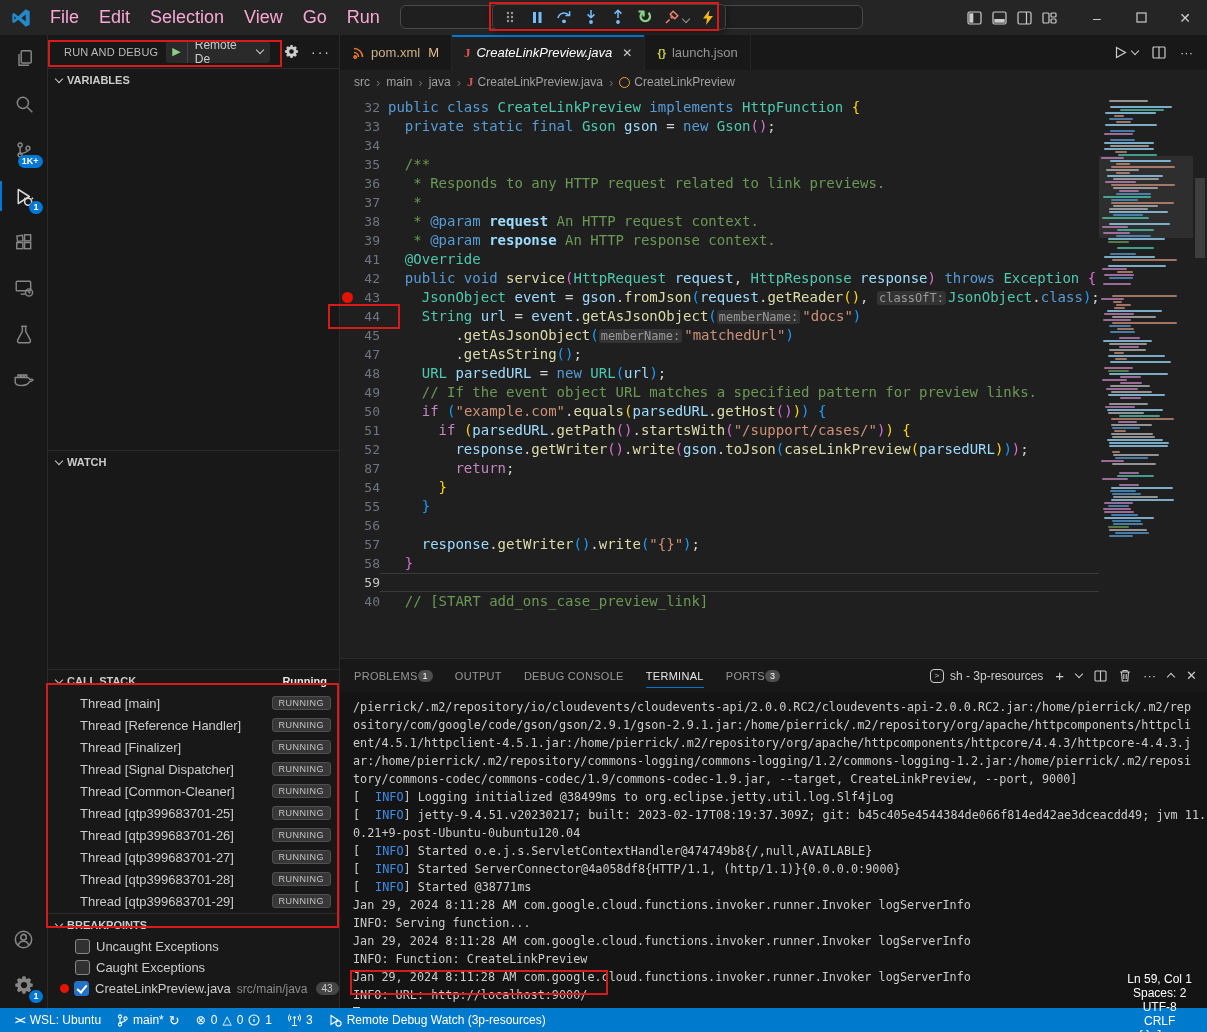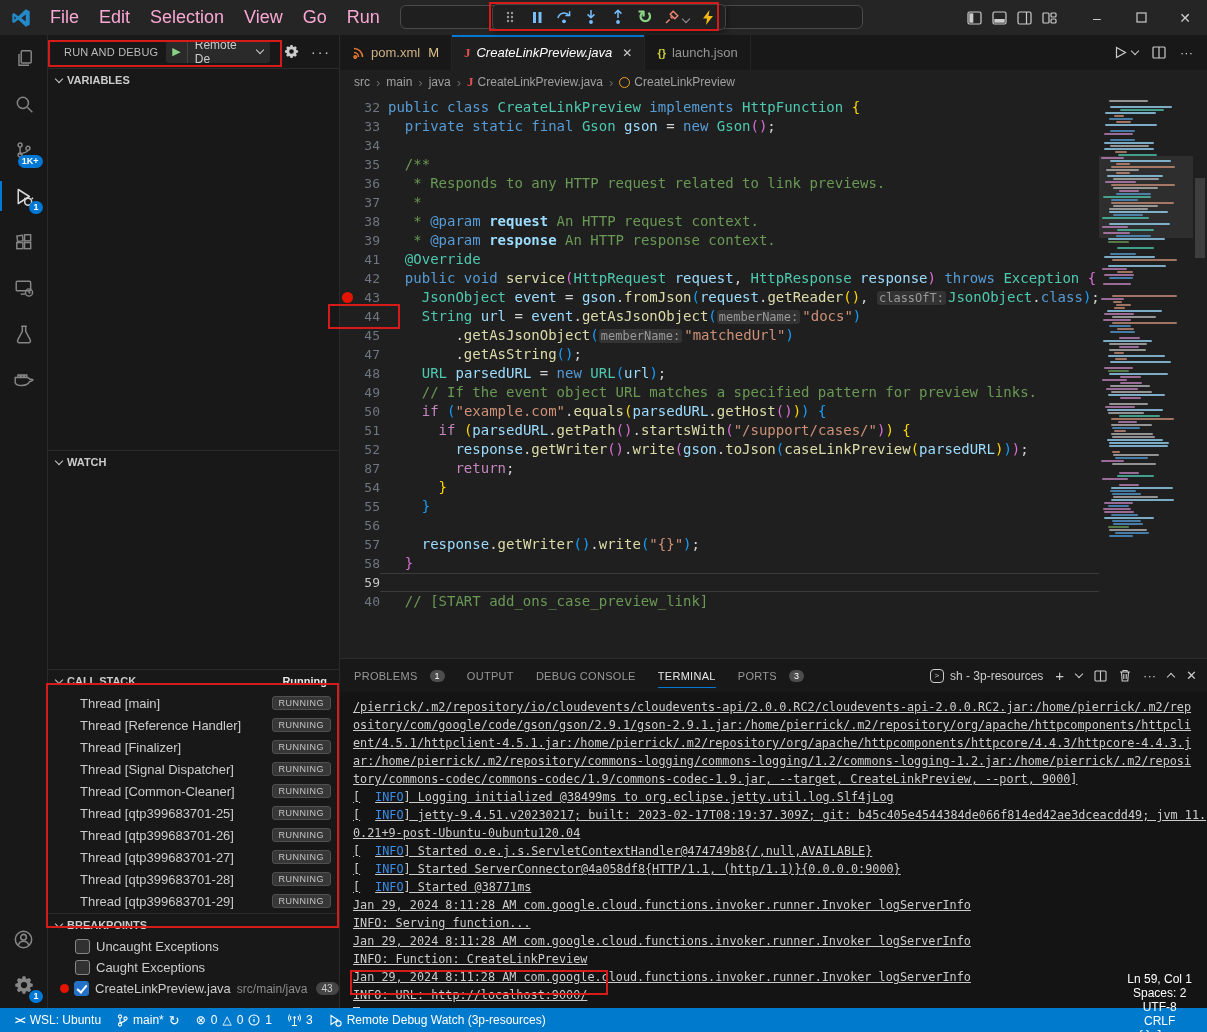--- a/index.html
+++ b/index.html
@@ -100,31 +100,31 @@
 .tok-inlay{background:#333;color:#999;border-radius:3px;font-size:12px;padding:0 2px;margin-right:2px;}
 .minimap{position:absolute;top:0;bottom:0;right:14px;width:94px;background:#1f1f1f;padding-top:3px;}
 .mm-row{height:3px;display:block;}
 .mm-bar{display:block;height:2px;border-radius:1px;opacity:.75;}
 .mm-slider{position:absolute;left:0;right:0;top:62px;height:82px;background:rgba(255,255,255,.07);}
 .vscroll{position:absolute;top:0;bottom:0;right:0;width:14px;}
 .vscroll .thumb{position:absolute;left:2px;right:2px;top:84px;height:80px;background:rgba(121,121,121,.35);}
 
 .panel{flex:1;background:#181818;border-top:1px solid #2b2b2b;display:flex;flex-direction:column;min-height:0;}
 .panel-header{height:33px;display:flex;align-items:center;padding:0 10px 0 14px;flex:none;}
-.ptab{display:flex;align-items:center;gap:12px;margin-right:22px;font-size:11px;color:#989898;height:100%;
+.ptab{display:flex;align-items:center;gap:0;margin-right:22px;font-size:11px;color:#989898;height:100%;
   position:relative;letter-spacing:.3px;}
 .ptab.active{color:#e7e7e7;}
 .ptab.active::after{content:"";position:absolute;left:0;right:0;bottom:4px;height:1.5px;background:#0078d4;}
 .pbadge{background:#4d4d4d;color:#fff;border-radius:9px;font-size:9px;padding:1px 5px;}
 .panel-right{margin-left:auto;display:flex;align-items:center;gap:12px;color:#ccc;}
 .term-title{display:flex;align-items:center;gap:6px;font-size:12px;color:#ccc;}
 .term-icon{width:14px;height:14px;border:1.2px solid #ccc;border-radius:4px;display:flex;align-items:center;
   justify-content:center;font-size:8px;color:#ccc;}
 .plus{font-size:15px;}
-.terminal{flex:1;background:#141414;padding:6px 9px 0 13px;overflow:hidden;text-decoration:underline;}
+.terminal{flex:1;background:#141414;padding:6px 9px 0 13px;overflow:hidden;}
 .t-line{height:18px;line-height:18px;white-space:pre;font-family:"DejaVu Sans Mono",monospace;
   font-size:11.8px;color:#ccc;}
 .t-i{color:#3b8eea;margin-left:15px;}
 .t-cursor{display:inline-block;width:7px;height:14px;border:1px solid #ccc;vertical-align:middle;}
 
 .statusbar{position:absolute;left:0;right:0;bottom:0;height:24px;background:#007acc;color:#fff;
   display:flex;align-items:center;font-size:12px;padding:0 8px;gap:2px;}
 .sb-item{display:flex;align-items:center;gap:5px;padding:0 7px;height:100%;}
 .sb-right{margin-left:auto;display:flex;align-items:center;flex-direction:column;}
 .sb-ico{display:flex;align-items:center;}

